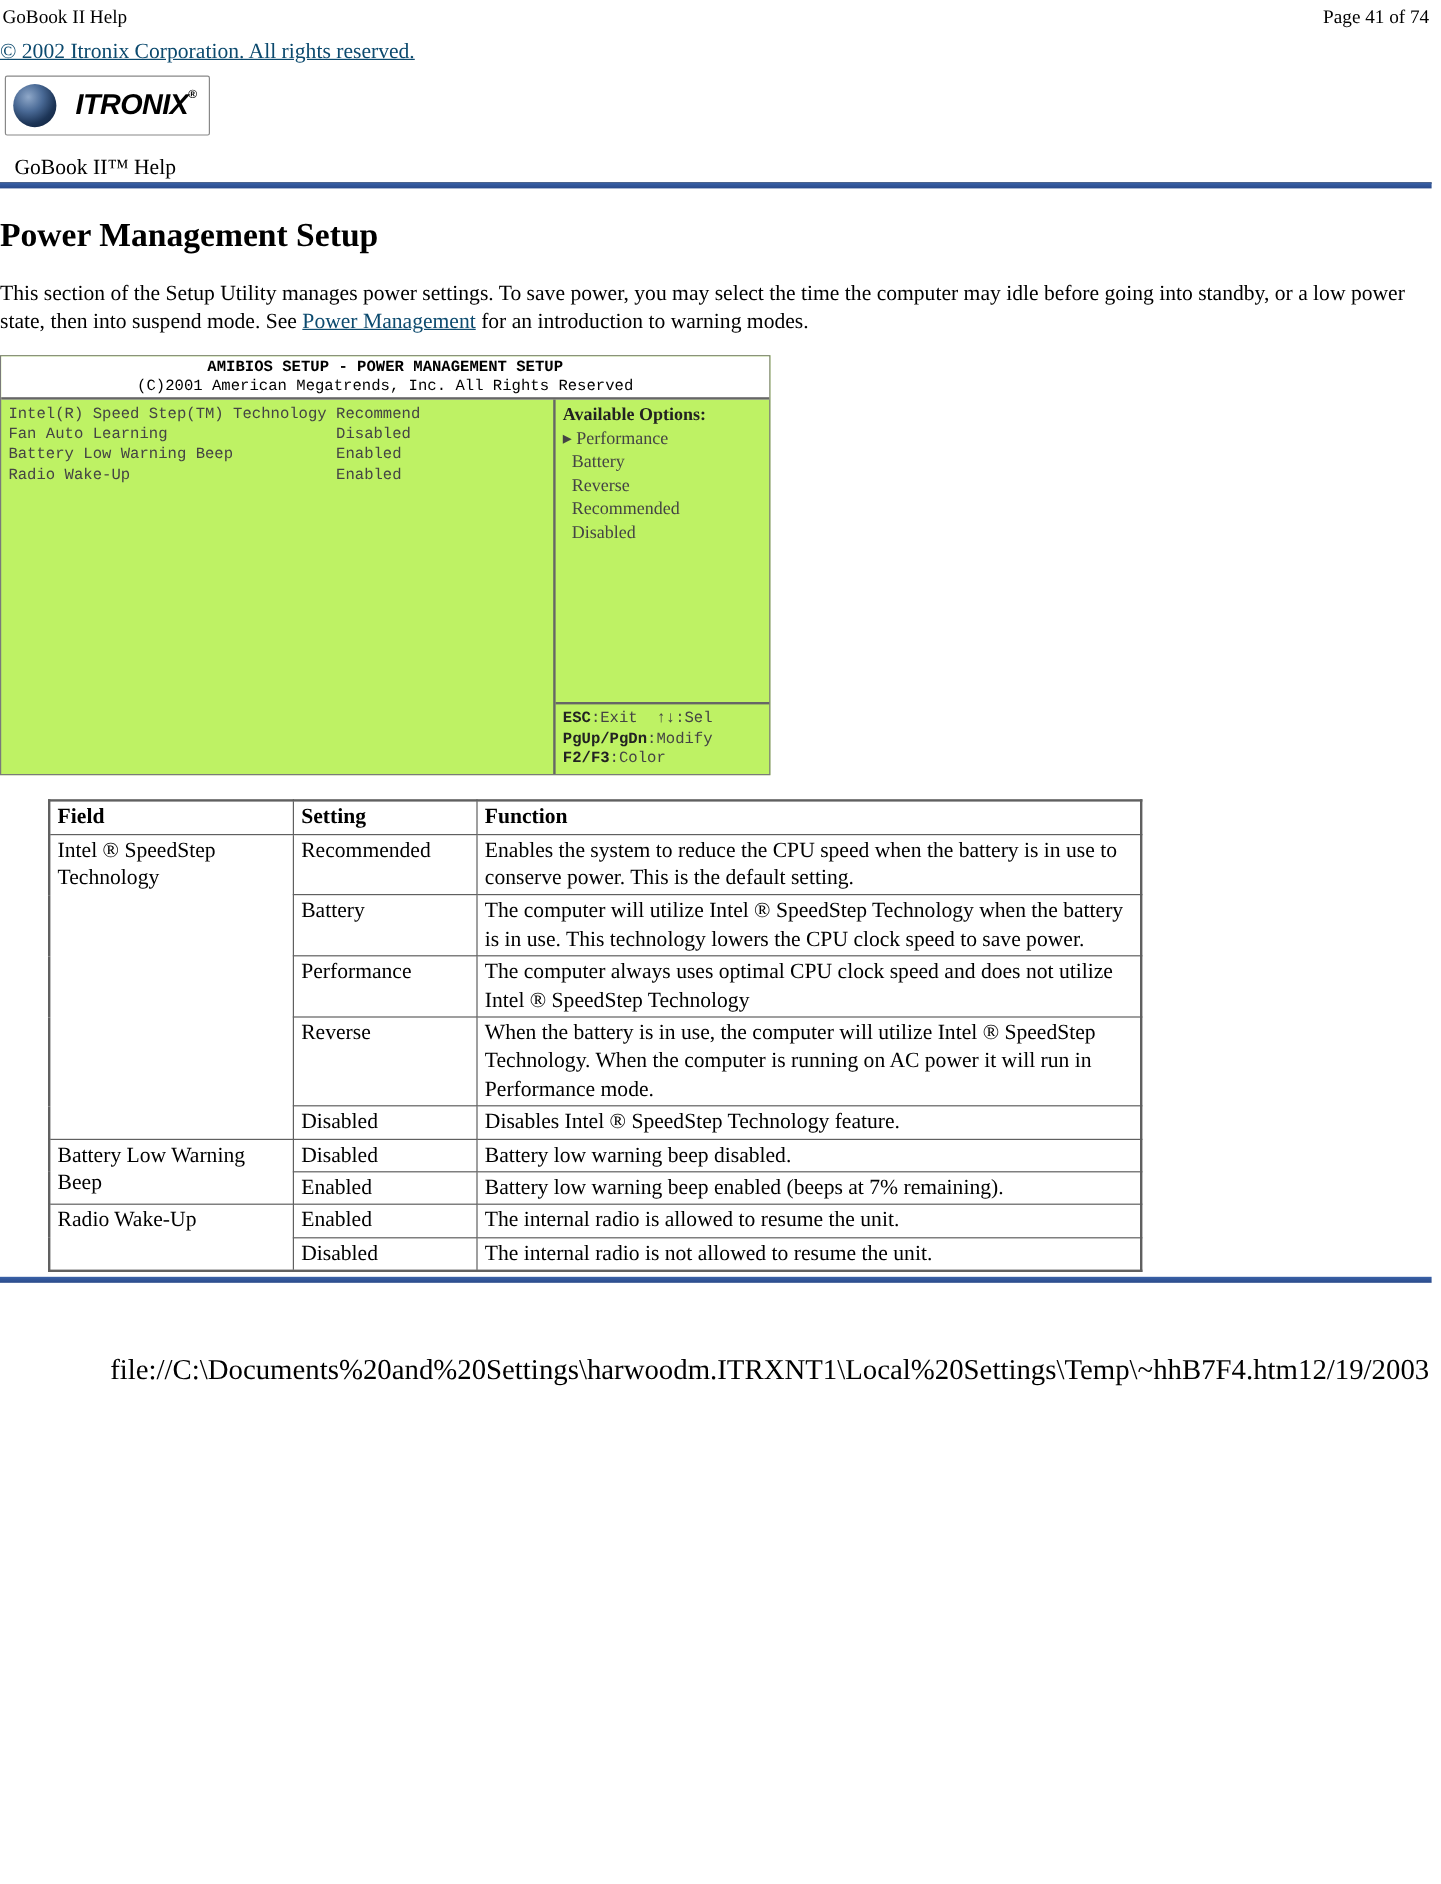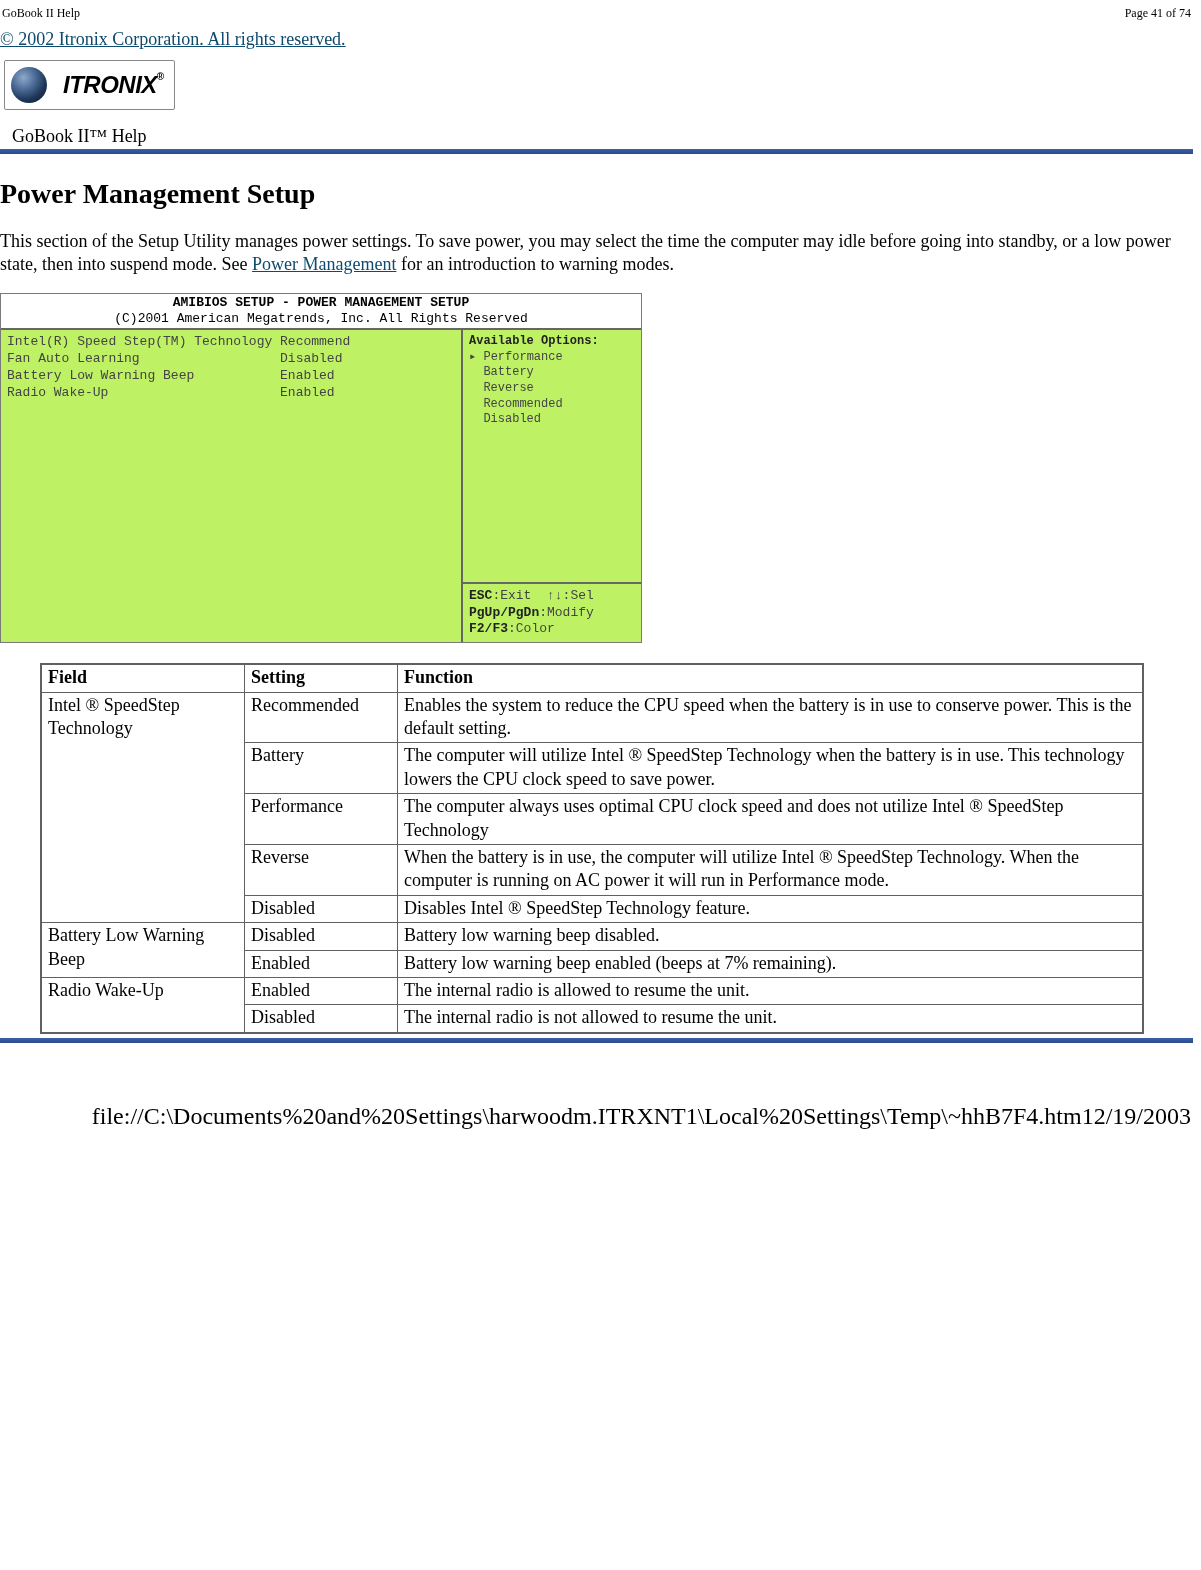--- a/index.html
+++ b/index.html
@@ -10,21 +10,21 @@
     color: #000;
     background: #fff;
     width: 1201px;
   }
   .page {
     padding: 6px 8px 0 0;
   }
   .header-row {
     display: flex;
     justify-content: space-between;
-    font-size: 12px;
+    font-size: 16px;
     padding: 0 2px 8px 2px;
   }
   a.link {
     color: #0c4a6e;
   }
   .logo-box {
     border: 1px solid #888;
     border-radius: 2px;
     padding: 6px 10px 6px 6px;
     display: inline-flex;
@@ -110,22 +110,22 @@
   }
   .bios-right {
     width: 178px;
     border-left: 2px solid #666;
     display: flex;
     flex-direction: column;
   }
   .bios-right-top {
     flex: 1;
     padding: 4px 6px;
-    font-family: Liberation Mono, monospace;
-    font-size: 12px;
+    font-family: Liberation Serif, serif;
+    font-size: 15px;
     white-space: pre;
     line-height: 1.3;
   }
   .bios-right-top .title {
     font-weight: bold;
     color: #222;
   }
   .bios-right-top .opts {
     color: #444;
     font-weight: normal;
@@ -140,21 +140,21 @@
     color: #444;
   }
   .bios-right-bottom b {
     color: #222;
   }
   
   table.spec {
     border-collapse: collapse;
     border: 2px solid #606060;
     margin: 0 0 4px 40px;
-    width: 1104px;
+    width: 912px;
     font-size: 18px;
   }
   table.spec th, table.spec td {
     border: 1px solid #606060;
     padding: 1px 6px 2px 6px;
     text-align: left;
     vertical-align: top;
     line-height: 1.3;
   }
   table.spec th {

